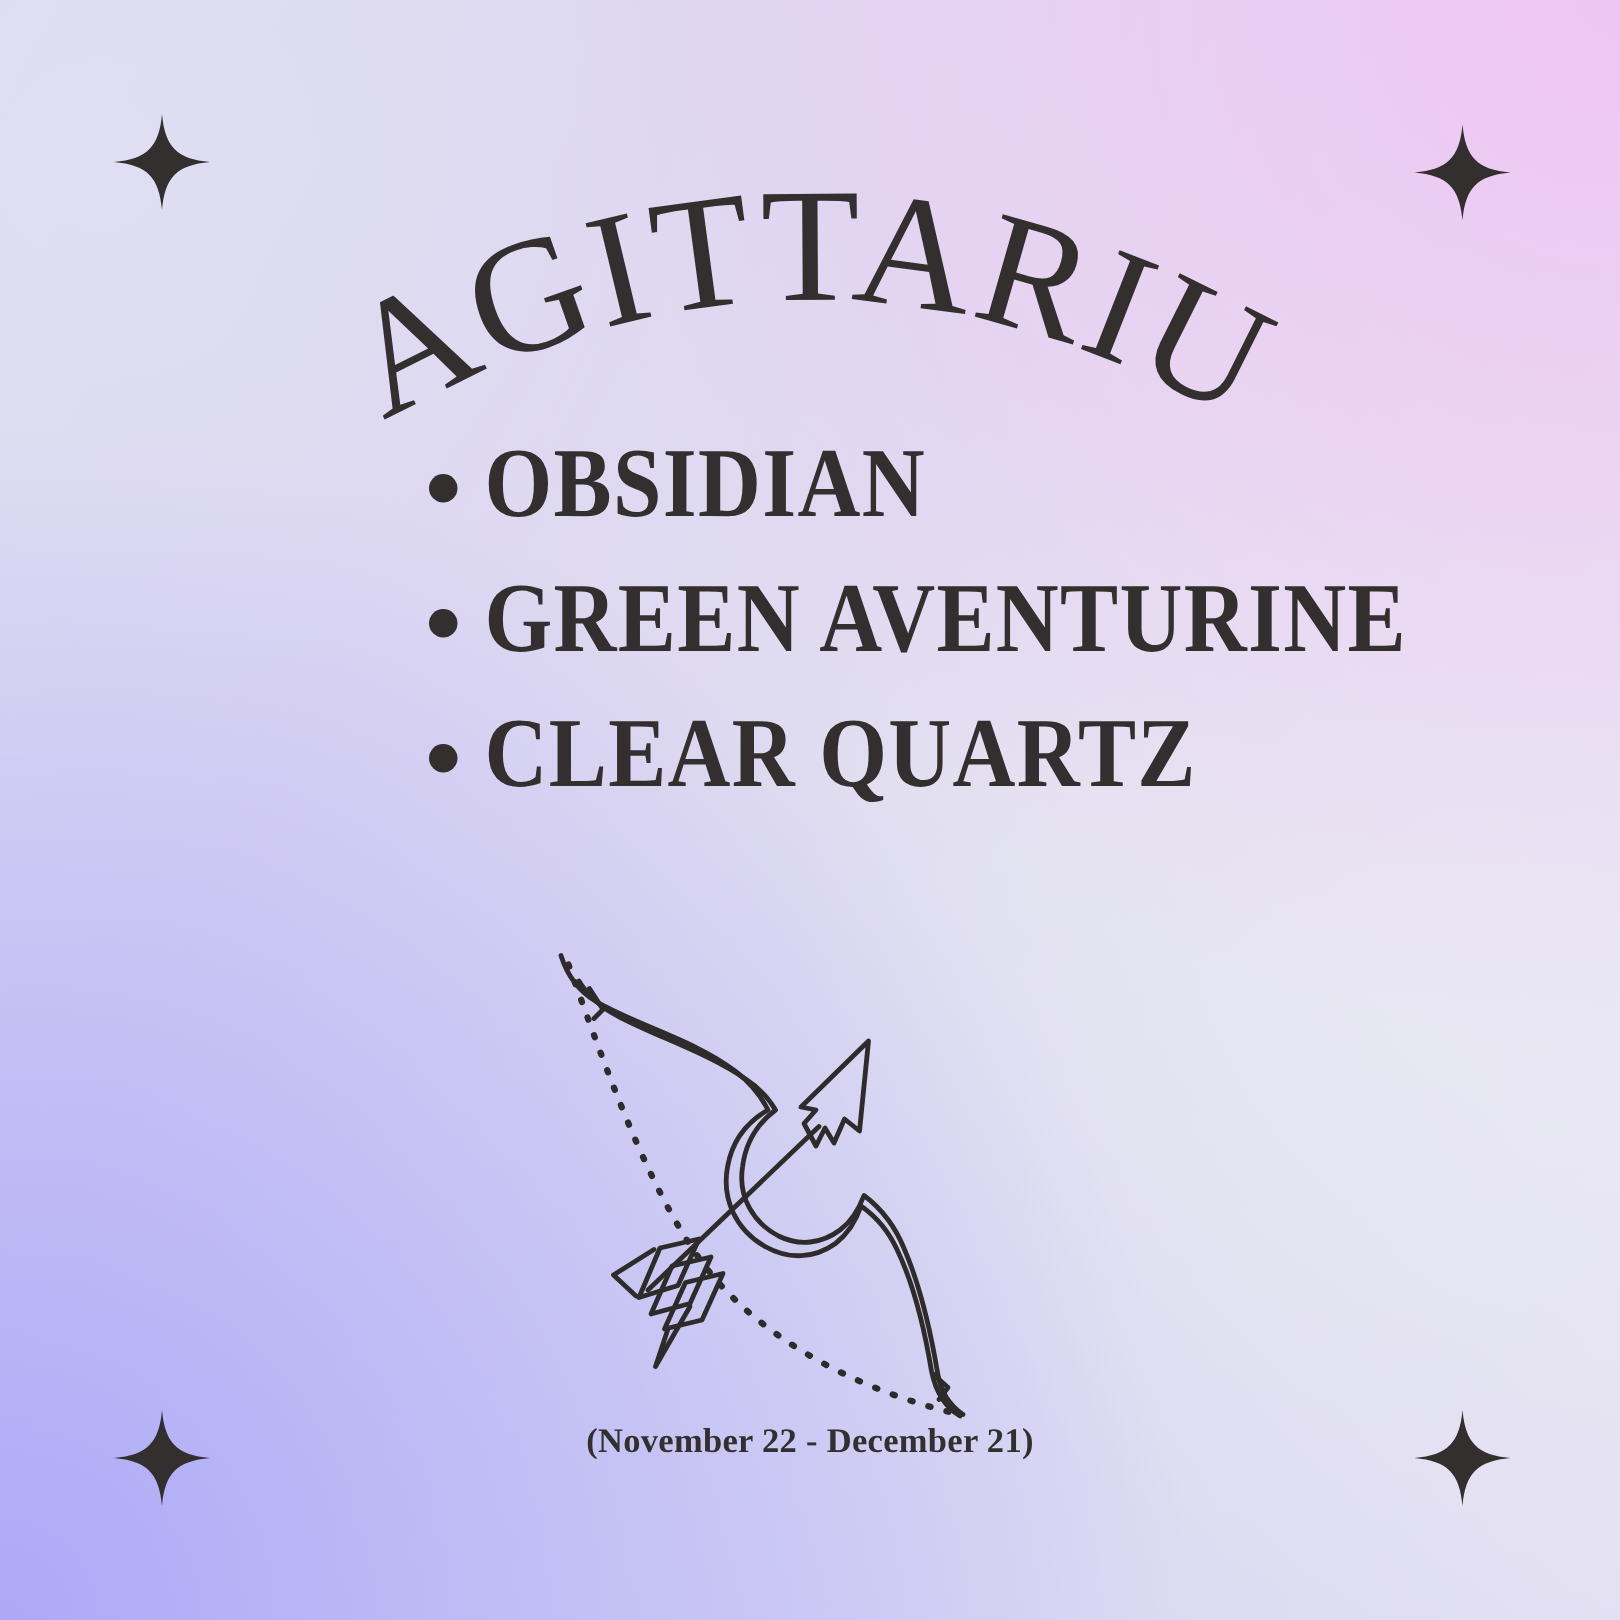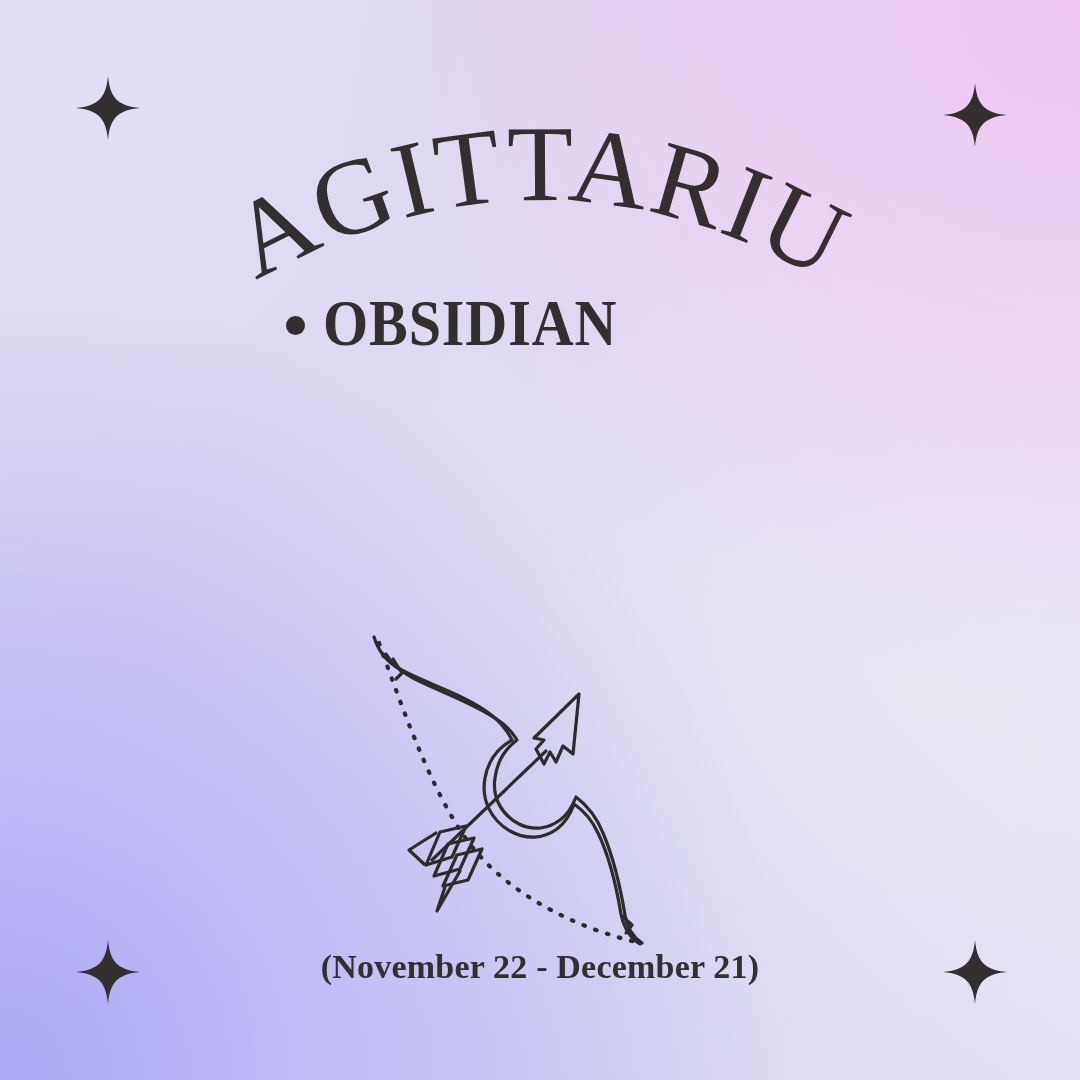--- a/index.html
+++ b/index.html
@@ -95,21 +95,21 @@
   #emblem svg { display: block; width: 100%; height: 100%; }
 
   
   #date-range {
     position: absolute;
     left: 0;
     top: 948px;
     width: 1080px;
     text-align: center;
     font-family: "Liberation Serif", "DejaVu Serif", serif;
-    font-size: 34px;
+    font-size: 23px;
     font-weight: bold;
     color: #332f2e;
     letter-spacing: 0.2px;
   }
 </style>
 </head>
 <body>
 
 <div id="canvas">
 
@@ -142,20 +142,28 @@
       <text id="title-text" text-anchor="middle">
         <textPath href="#arcPath" startOffset="50%">SAGITTARIUS</textPath>
       </text>
     </svg>
   </div>
 
   <div id="list">
     <div class="list-item">
       <span class="bullet"></span>
       <span class="item-label">OBSIDIAN</span>
+    </div>
+    <div class="list-item">
+      <span class="bullet"></span>
+      <span class="item-label">GREEN AVENTURINE</span>
+    </div>
+    <div class="list-item">
+      <span class="bullet"></span>
+      <span class="item-label">CLEAR QUARTZ</span>
     </div>
   </div>
 
   <div id="emblem">
     <svg viewBox="0 0 310 325" aria-hidden="true">
       <g fill="none" stroke="#2e2b2a" stroke-width="3.2" stroke-linecap="round" stroke-linejoin="round">
 
         <path d="M6 9
                  C10 22 18 33 30 40
                  C58 56 96 66 122 86

